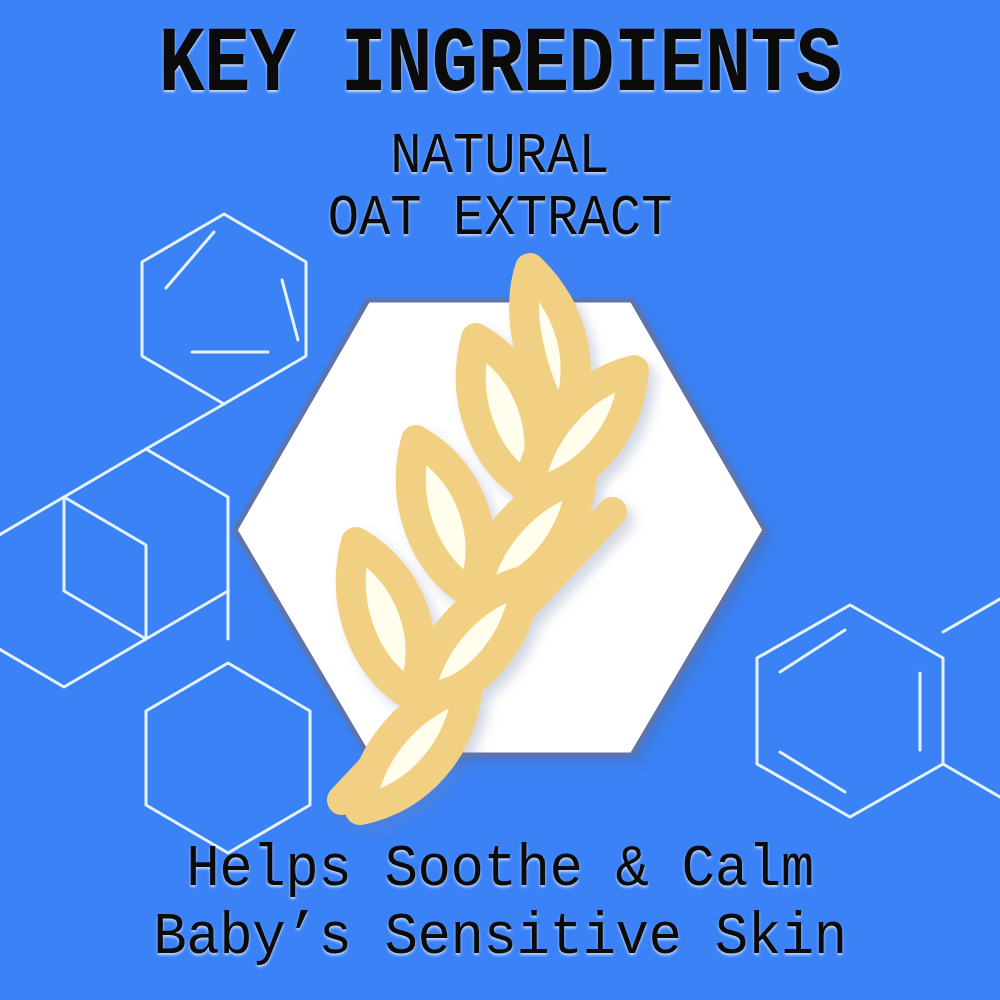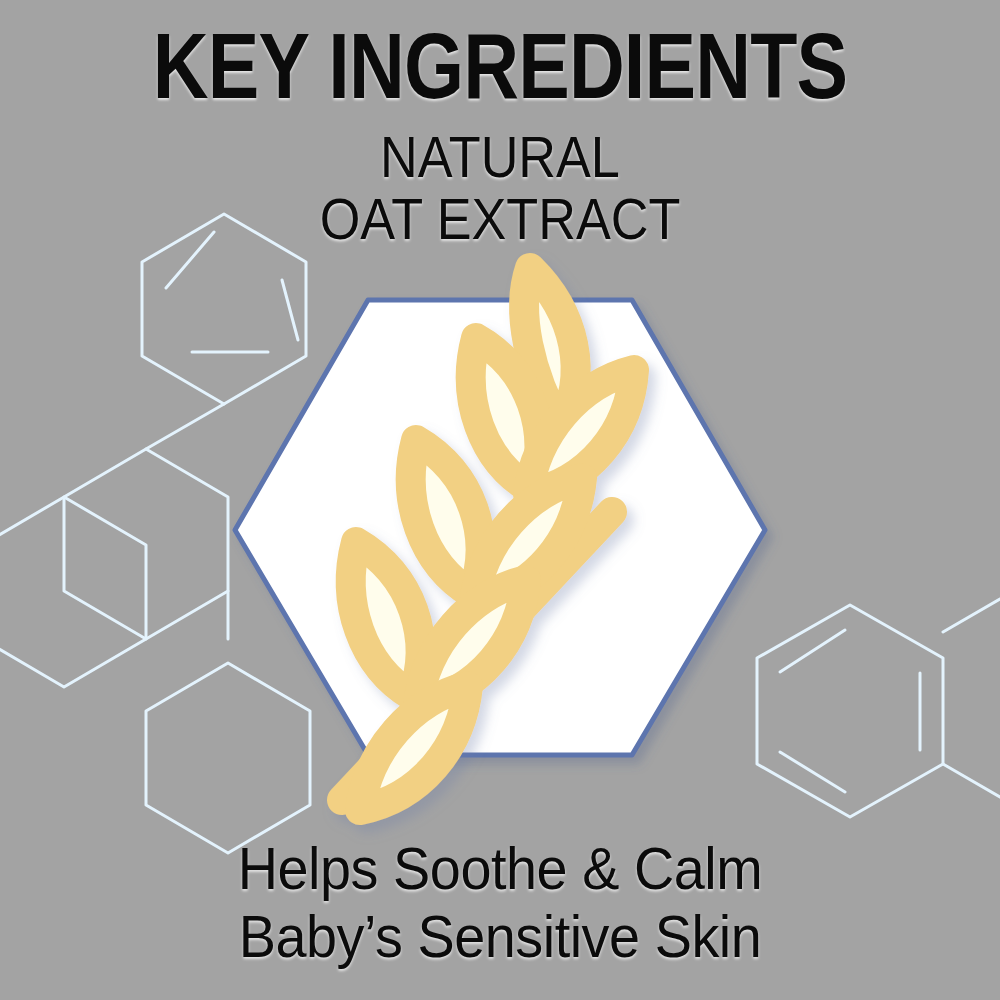--- a/index.html
+++ b/index.html
@@ -5,22 +5,22 @@
   html, body {
     margin: 0;
     padding: 0;
     background: #ffffff;
   }
   #poster {
     position: relative;
     width: 1000px;
     height: 1000px;
     overflow: hidden;
-    background: #a3a3a3;
-    font-family: Liberation Sans, sans-serif;
+    background: #3b82f6;
+    font-family: Liberation Mono, monospace;
   }
 
   
   #deco {
     position: absolute;
     left: 0;
     top: 0;
     width: 1000px;
     height: 1000px;
     pointer-events: none;

